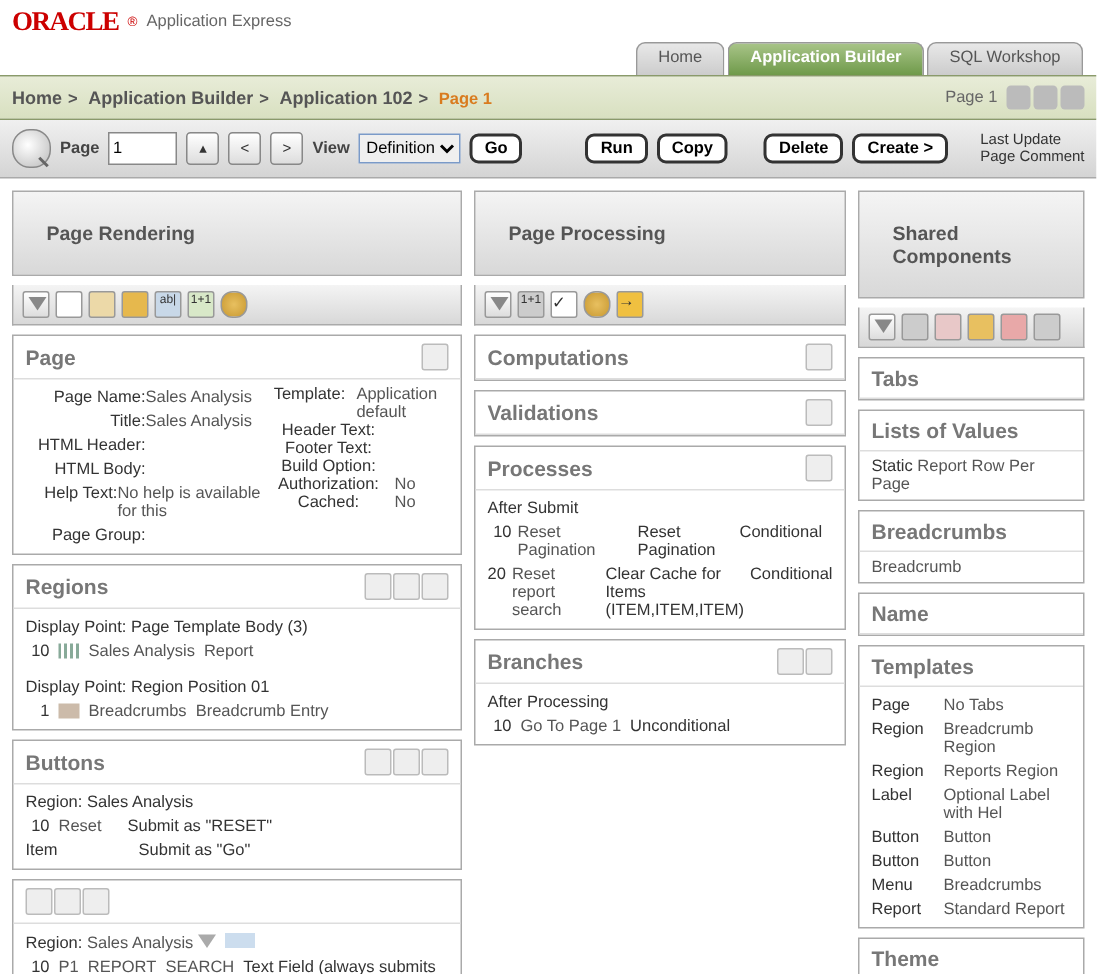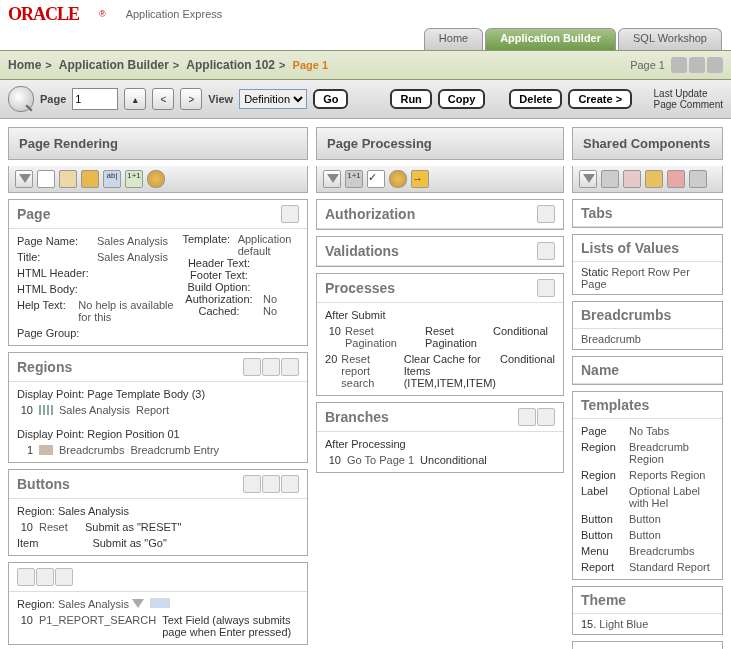--- a/index.html
+++ b/index.html
@@ -1,16 +1,16 @@
 <!DOCTYPE html>
 <html><head>
 <meta charset="utf-8">
 <style>
 body{margin:0;font-family:Arial,Helvetica,sans-serif;font-size:11px;color:#333;background:#fff}
-.logo-bar{height:24px;padding:2px 8px;display:flex;align-items:center;gap:20px}
+.logo-bar{height:24px;padding:2px 8px;display:flex;align-items:center;gap:6px}
 .oracle-logo{font-family:Georgia,serif;font-weight:bold;color:#c00;font-size:18px;letter-spacing:-1px}
 .oracle-reg{color:#c00;font-size:9px;vertical-align:super}
 .app-name{color:#666;font-size:11px}
 .nav-tabs{display:flex;justify-content:flex-end;padding-right:8px;height:22px}
 .nav-tab{background:linear-gradient(#e8e8e8,#ccc);border:1px solid #999;border-bottom:none;border-radius:6px 6px 0 0;padding:3px 14px;margin:0 1px;color:#555;font-size:11px;cursor:pointer}
 .nav-tab.active{background:linear-gradient(#a8c488,#6f9a4a);color:#fff;font-weight:bold}
 .breadcrumb-bar{background:linear-gradient(#e8ecd8,#d8e0c0);border-top:1px solid #8a9a6a;border-bottom:1px solid #8a9a6a;padding:6px 8px;display:flex;align-items:center;justify-content:space-between}
 .breadcrumb a{color:#555;text-decoration:none;font-weight:bold;font-size:12px}
 .breadcrumb .sep{color:#555;font-weight:bold;margin:0 4px}
 .breadcrumb .cur{color:#d97b1e;font-weight:bold}
@@ -22,29 +22,29 @@
 .tlabel{font-weight:bold;color:#444}
 input[type=text]{border:1px solid #888;padding:2px;font-size:11px;height:16px}
 select{border:1px solid #7a9ac8;font-size:11px;height:20px}
 .btn{border:2px solid #333;background:#fff;border-radius:6px;padding:2px 8px;font-size:11px;font-weight:bold;cursor:pointer}
 .nav-btn{border:1px solid #888;background:linear-gradient(#fff,#ddd);width:20px;height:20px;border-radius:3px;cursor:pointer;display:inline-flex;align-items:center;justify-content:center;font-size:10px}
 .right-links{margin-left:auto;text-align:left;font-size:10px;color:#333}
 .columns{display:flex;gap:8px;padding:8px;align-items:flex-start}
 .col{display:flex;flex-direction:column;gap:6px}
 .col1{width:300px}.col2{width:248px}.col3{flex:1;min-width:150px}
 .sec-head{background:linear-gradient(#f4f4f4,#d8d8d8);border:1px solid #aaa;padding:4px 6px;display:flex;align-items:center;gap:4px}
-.sec-head h3{margin:4px;flex:1;font-size:13px;color:#555}
+.sec-head h3{margin:16px;flex:1;font-size:13px;color:#555}
 .ico{width:16px;height:16px;display:inline-block;background:#ccc;border:1px solid #999;border-radius:2px}
 .ico.tri{background:linear-gradient(#fff,#ddd)}
 .panel{border:1px solid #aaa;background:#fff}
 .panel-hd{padding:5px 8px;display:flex;align-items:center;border-bottom:1px solid #ddd}
 .panel-hd h4{margin:0;flex:1;font-size:14px;color:#777;font-weight:bold}
 .panel-bd{padding:4px 8px}
 .prop-row{display:flex;padding:2px 0}
-.prop-label{width:80px;color:#333;padding-right:0}
+.prop-label{width:80px;text-align:right;color:#333;padding-right:0}
 .prop-r2{display:flex}
 .prop-r2 .prop-label2{width:80px;text-align:center;padding-right:4px}
 a.ul{color:#555;cursor:pointer}
 .sub-hd{color:#333;padding:2px 0}
 .row-item{display:flex;align-items:center;gap:6px;padding:2px 0}
 .seq{width:16px;text-align:right;color:#333}
 .row-icon{width:14px;height:10px;display:inline-block}
 .row-icon.bars{background:repeating-linear-gradient(90deg,#8a9 0 2px,transparent 2px 4px)}
 .row-icon.tri3{background:#cba}
 .small-icons{display:flex;gap:1px}
@@ -262,21 +262,21 @@
     <div class="sec-head" style="border-top:none">
       <span class="ico tri"><span class="tri-down" style="margin:3px"></span></span>
       <span class="ico" style="font-size:8px;text-align:center">1+1</span>
       <span class="ico" style="background:#fff">✓</span>
       <span class="ico" style="background:radial-gradient(#e8c060,#c89830);border-radius:8px"></span>
       <span class="ico" style="background:#f0c040">→</span>
     </div>
 
     <div class="panel">
       <div class="panel-hd">
-          <h4>Authorization</h4>
+          <h4>Computations</h4>
           <span class="si"></span>
         </div>
     </div>
 
     <div class="panel">
       <div class="panel-hd">
           <h4>Validations</h4>
           <span class="si"></span>
         </div>
     </div>

